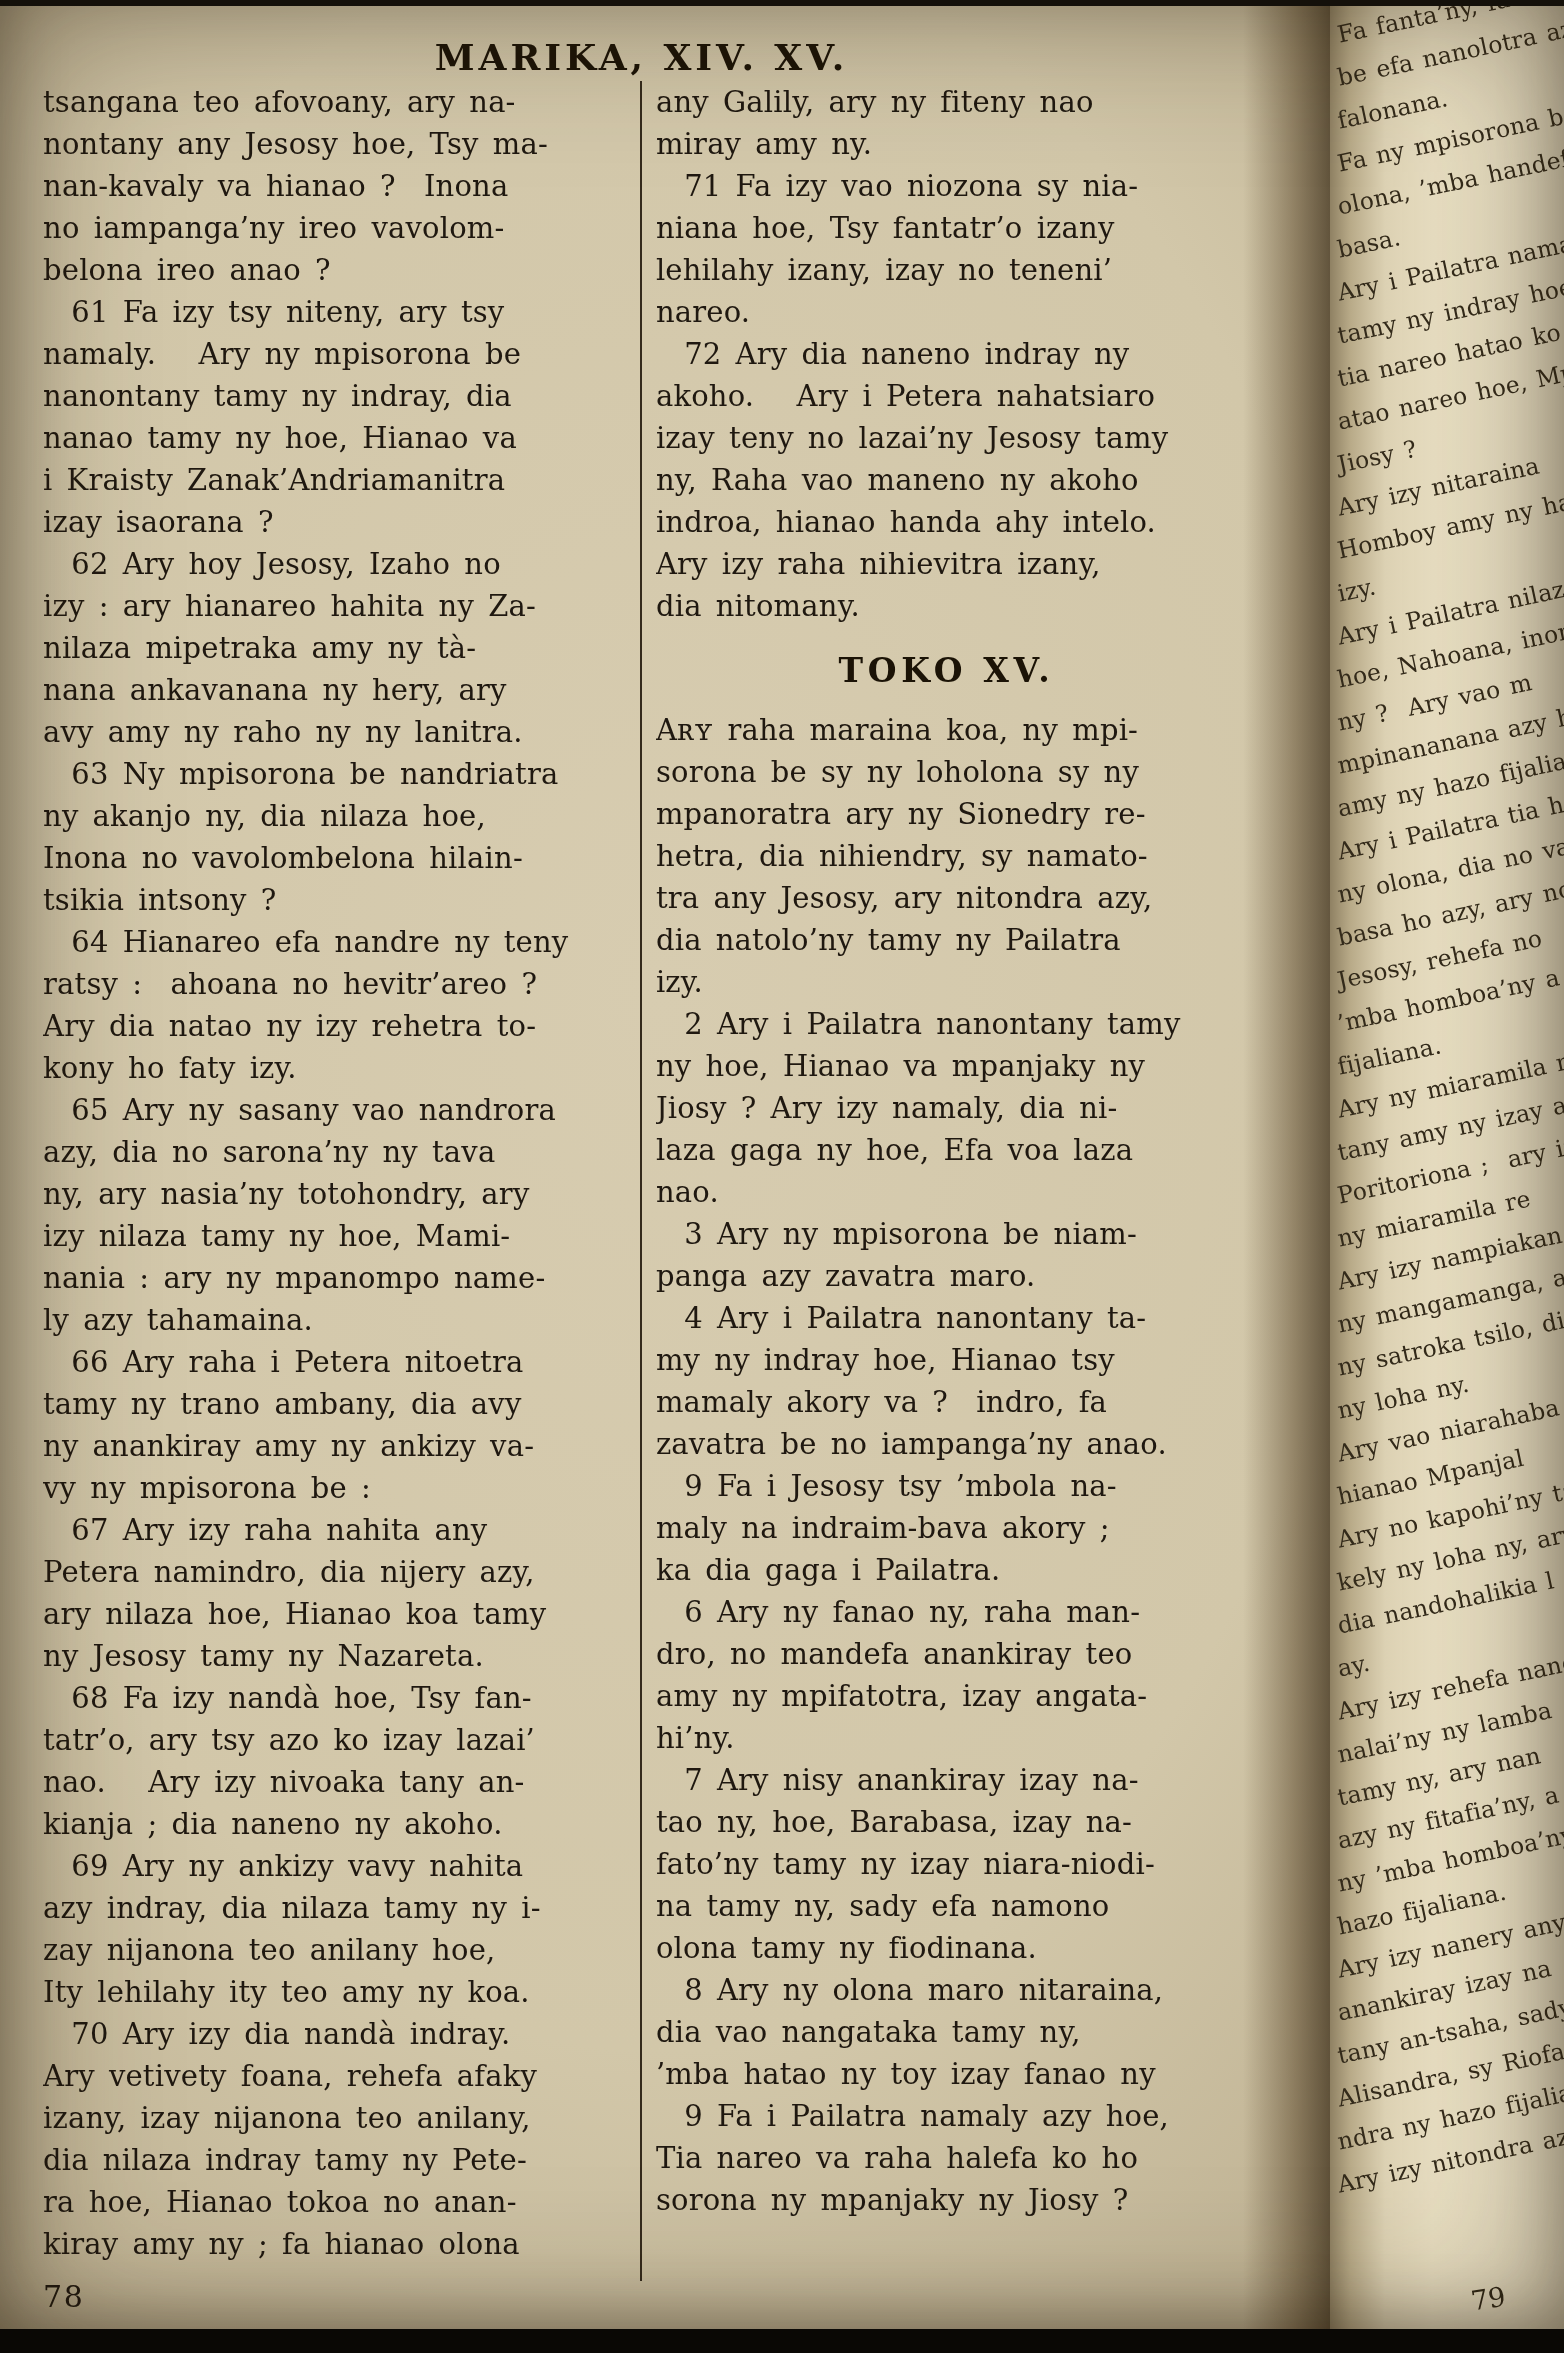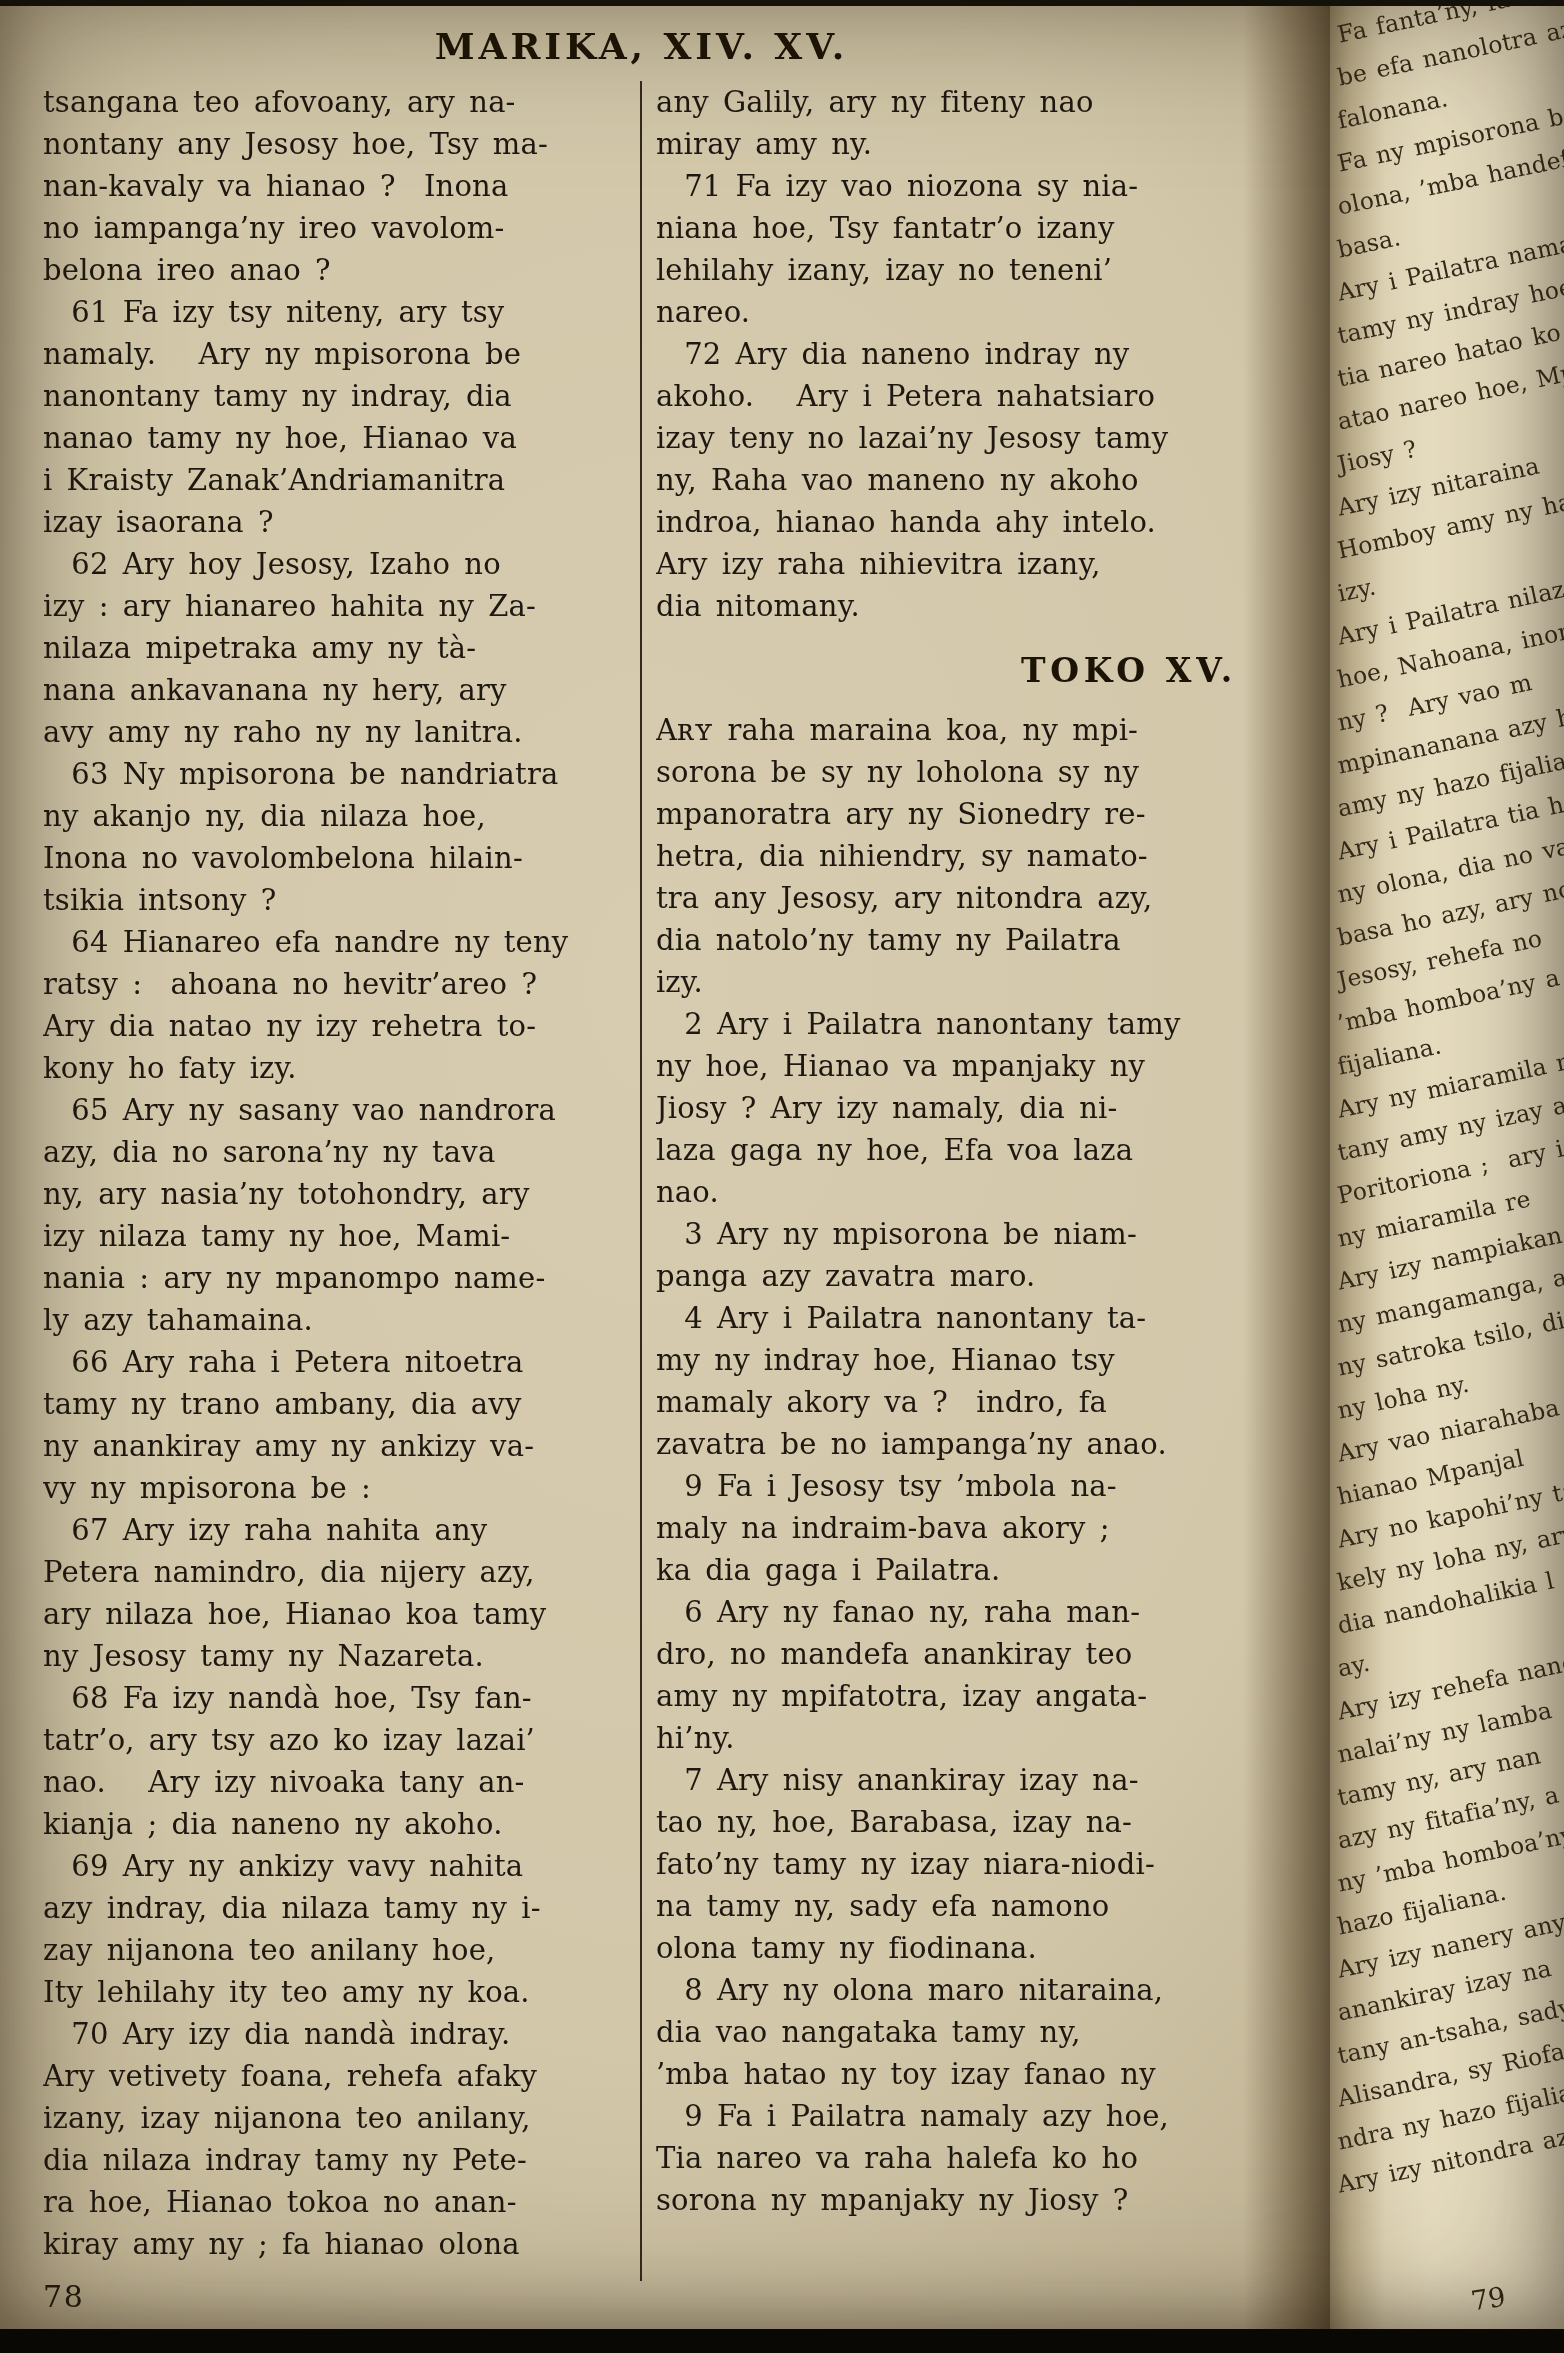--- a/index.html
+++ b/index.html
@@ -4,29 +4,29 @@
 <style>
   html,body{margin:0;padding:0;background:#0d0b07;}
   .photo{position:relative;width:1565px;height:2354px;overflow:hidden;
     background:radial-gradient(ellipse at 42% 42%, #d7ccb0 0%, #d2c7a9 55%, #bfb293 85%, #a3966f 100%);
     font-family:"DejaVu Serif","Liberation Serif",serif;color:#1f1810;}
   .vignette{position:absolute;inset:0;pointer-events:none;
     box-shadow:inset 0 0 156px rgba(45,32,12,.5), inset 0 -31px 63px rgba(30,20,8,.35);}
   .top-edge{position:absolute;top:0;left:0;width:100%;height:6.3px;background:#14100a;}
   .bottom-edge{position:absolute;top:2329px;left:0;width:100%;height:25px;background:#0a0805;}
 
-  .page-header{position:absolute;top:25px;left:43px;width:1197px;text-align:center;
+  .page-header{position:absolute;top:36px;left:43px;width:1197px;text-align:center;
     font-size:36px;font-weight:bold;letter-spacing:3.9px;color:#1b1306;}
 
   .columns{position:absolute;top:81px;left:43px;width:1197px;display:flex;}
   .col{width:581px;overflow:hidden;}
   .col-divider{width:2.3px;height:2200px;background:#342a1c;margin:0 14px 0 15.6px;}
 
   .line{white-space:pre;font-size:29px;line-height:42px;letter-spacing:0.2px;word-spacing:4.7px;}
-  .verse-heading{text-align:right;font-size:33px;font-weight:bold;letter-spacing:4.7px;
+  .verse-heading{text-align:center;font-size:33px;font-weight:bold;letter-spacing:4.7px;
     padding:23.5px 0 19px 0;color:#1b1306;}
 
   .page-number{position:absolute;top:2279px;left:43px;width:581px;
     font-size:30px;letter-spacing:1.6px;}
 
   .gutter-shadow{position:absolute;top:0;left:1243px;width:94px;height:2329px;
     background:linear-gradient(90deg, rgba(80,60,30,0) 0%, rgba(70,50,22,.45) 55%, rgba(50,36,16,.75) 100%);
     pointer-events:none;}
 
   .next-page{position:absolute;top:0;left:1330px;width:235px;height:2329px;overflow:hidden;

